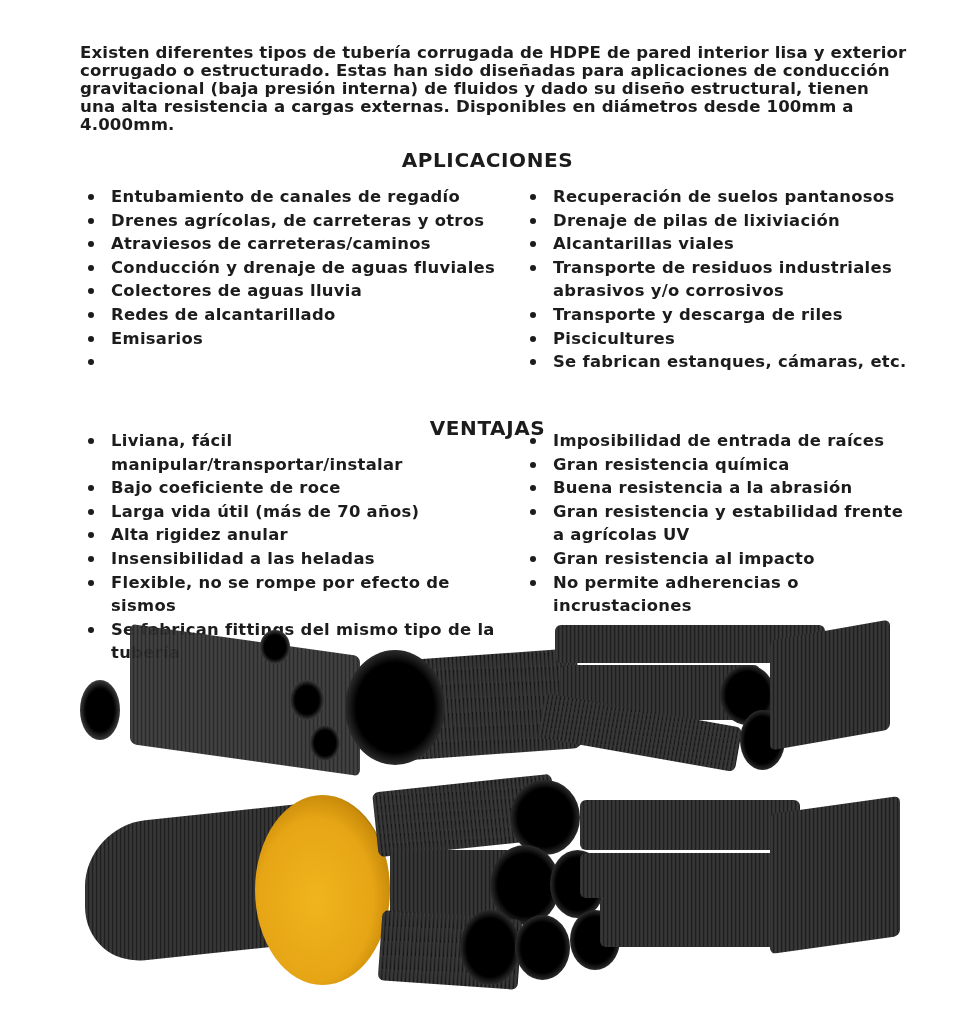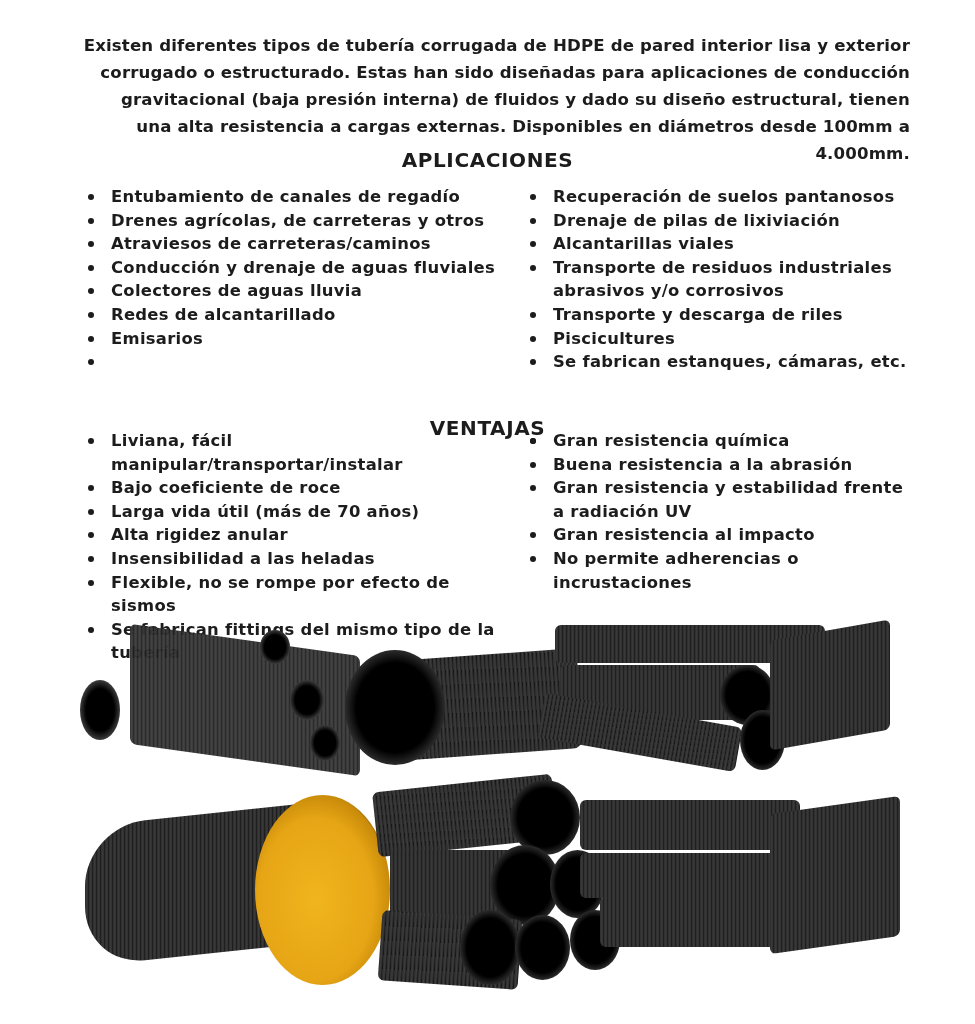--- a/index.html
+++ b/index.html
@@ -11,28 +11,27 @@
       width: 975px;
       height: 1024px;
       position: relative;
       overflow: hidden;
       font-family: "DejaVu Sans", sans-serif;
       color: #1c1c1c;
     }
     .intro {
       position: absolute;
       left: 80px;
-      top: 32px;
+      top: 44px;
       width: 830px;
       font-size: 16.6px;
-      line-height: 27px;
+      line-height: 18px;
       font-weight: bold;
       letter-spacing: 0.15px;
       margin: 0;
-      text-align: right;
     }
     .section-title {
       position: absolute;
       left: 0;
       width: 975px;
       text-align: center;
       font-size: 20px;
       font-weight: bold;
       letter-spacing: 0.6px;
       margin: 0;
@@ -118,24 +117,24 @@
   <li><span class="bullet"></span><span>Liviana, fácil manipular/transportar/instalar</span></li>
   <li><span class="bullet"></span><span>Bajo coeficiente de roce</span></li>
   <li><span class="bullet"></span><span>Larga vida útil (más de 70 años)</span></li>
   <li><span class="bullet"></span><span>Alta rigidez anular</span></li>
   <li><span class="bullet"></span><span>Insensibilidad a las heladas</span></li>
   <li><span class="bullet"></span><span>Flexible, no se rompe por efecto de sismos</span></li>
   <li><span class="bullet"></span><span>Se fabrican fittings del mismo tipo de la tubería</span></li>
 </ul>
 
 <ul class="list col-right" style="top:429px;">
-  <li><span class="bullet"></span></li>
+  <li><span class="bullet"></span><span>Imposibilidad de entrada de raíces</span></li>
   <li><span class="bullet"></span><span>Gran resistencia química</span></li>
   <li><span class="bullet"></span><span>Buena resistencia a la abrasión</span></li>
-  <li><span class="bullet"></span><span>Gran resistencia y estabilidad frente a radiación UV</span></li>
+  <li><span class="bullet"></span><span>Gran resistencia y estabilidad frente a agrícolas UV</span></li>
   <li><span class="bullet"></span><span>Gran resistencia al impacto</span></li>
   <li><span class="bullet"></span><span>No permite adherencias o incrustaciones</span></li>
 </ul>
 
 <div class="photo" style="left:80px; top:620px; width:830px; height:170px;" title="photo-corrugated-pipe-stacks-black">
 
   <div class="pipe" style="left:50px; top:20px; width:230px; height:120px; transform:skewY(8deg); opacity:0.95;"></div>
   <div class="pipe-end small" style="left:0px; top:60px; width:40px; height:60px;"></div>
   <div class="pipe-end small" style="left:180px; top:10px; width:30px; height:34px;"></div>
   <div class="pipe-end small" style="left:210px; top:60px; width:34px; height:40px;"></div>

